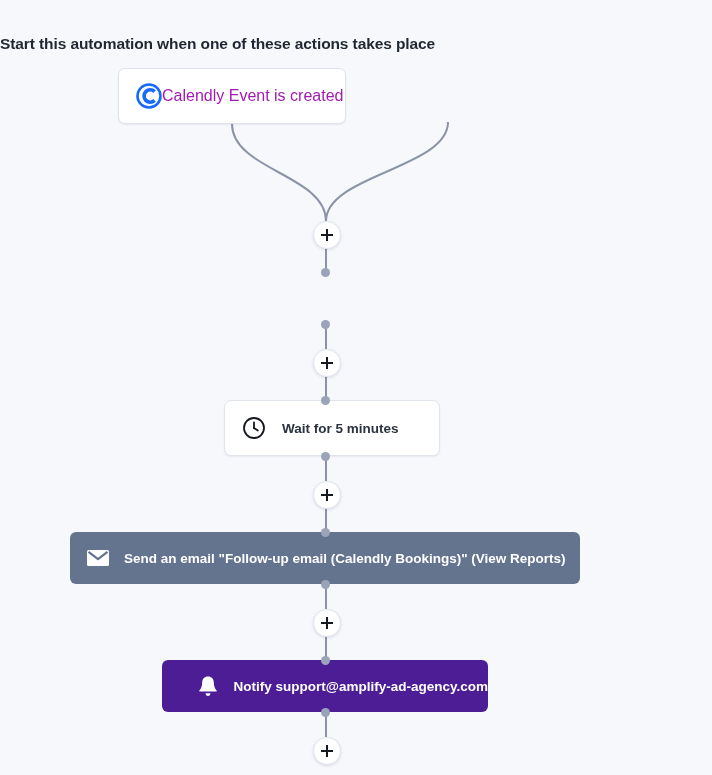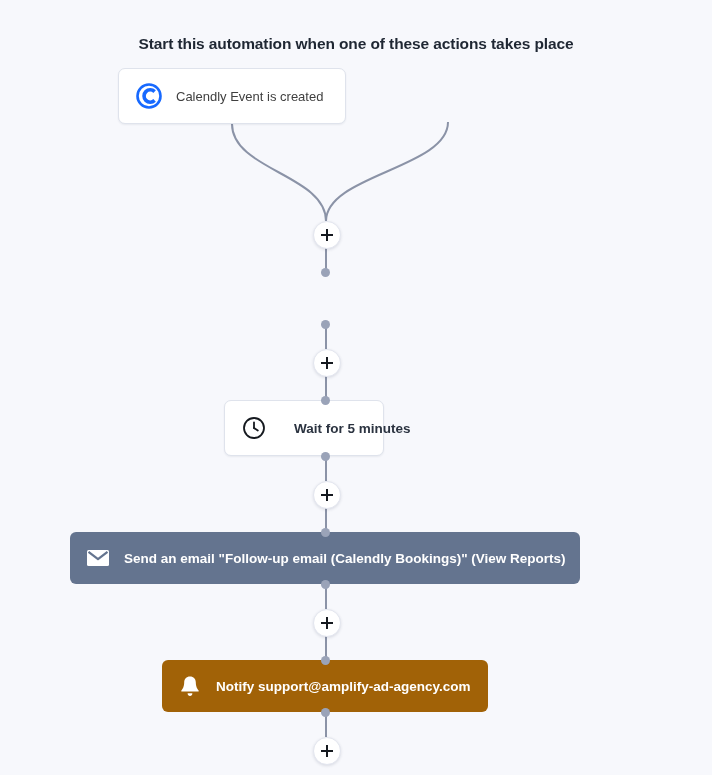--- a/index.html
+++ b/index.html
@@ -31,21 +31,21 @@
     pointer-events: none;
     z-index: 1;
   }
 
   
   .page-title {
     position: absolute;
     left: 0;
     top: 35px;
     width: 712px;
-    text-align: center;
+    text-align: left;
     font-size: 15.5px;
     font-weight: bold;
     color: #1f2733;
     letter-spacing: -0.1px;
   }
 
   
   .node {
     position: absolute;
     z-index: 2;
@@ -61,23 +61,23 @@
     top: 68px;
     width: 228px;
     height: 56px;
     background: #ffffff;
     border: 1px solid #dfe3ec;
     border-radius: 7px;
     box-shadow: 0 1px 2px rgba(30,40,70,0.07);
     padding-left: 17px;
   }
   .trigger-solid .label {
-    font-size: 13px;
-    color: #404040;
-    margin-left: 14px;
+    font-size: 16px;
+    color: #a21caf;
+    margin-left: 0;
   }
 
   .trigger-dashed {
     left: 362px;
     top: 72px;
     width: 173px;
     height: 50px;
     background: #f7f8fc;
     border: 2px dashed #9aa3b8;
     border-radius: 3px;
@@ -101,44 +101,44 @@
     left: 229px;
     top: 272px;
     width: 190px;
     height: 52px;
     background: #16abc0;
     padding-left: 16px;
   }
   .node-wait {
     left: 224px;
     top: 400px;
-    width: 160px;
+    width: 216px;
     height: 56px;
     background: #ffffff;
     border: 1px solid #dfe3ec;
     border-radius: 7px;
     box-shadow: 0 1px 2px rgba(30,40,70,0.07);
     padding-left: 17px;
-    gap: 12px;
   }
   .node-email {
     left: 70px;
     top: 532px;
     width: 510px;
     height: 52px;
     background: #64748f;
     padding-left: 16px;
   }
   .node-notify {
     left: 162px;
     top: 660px;
     width: 326px;
     height: 52px;
-    background: #a16207;
+    background: #4c1d95;
     padding-left: 16px;
+    justify-content: flex-end;
   }
 
   .node .node-label {
     font-size: 13.5px;
     font-weight: bold;
     color: #ffffff;
     margin-left: 14px;
     white-space: nowrap;
   }
   .node-wait .node-label {

